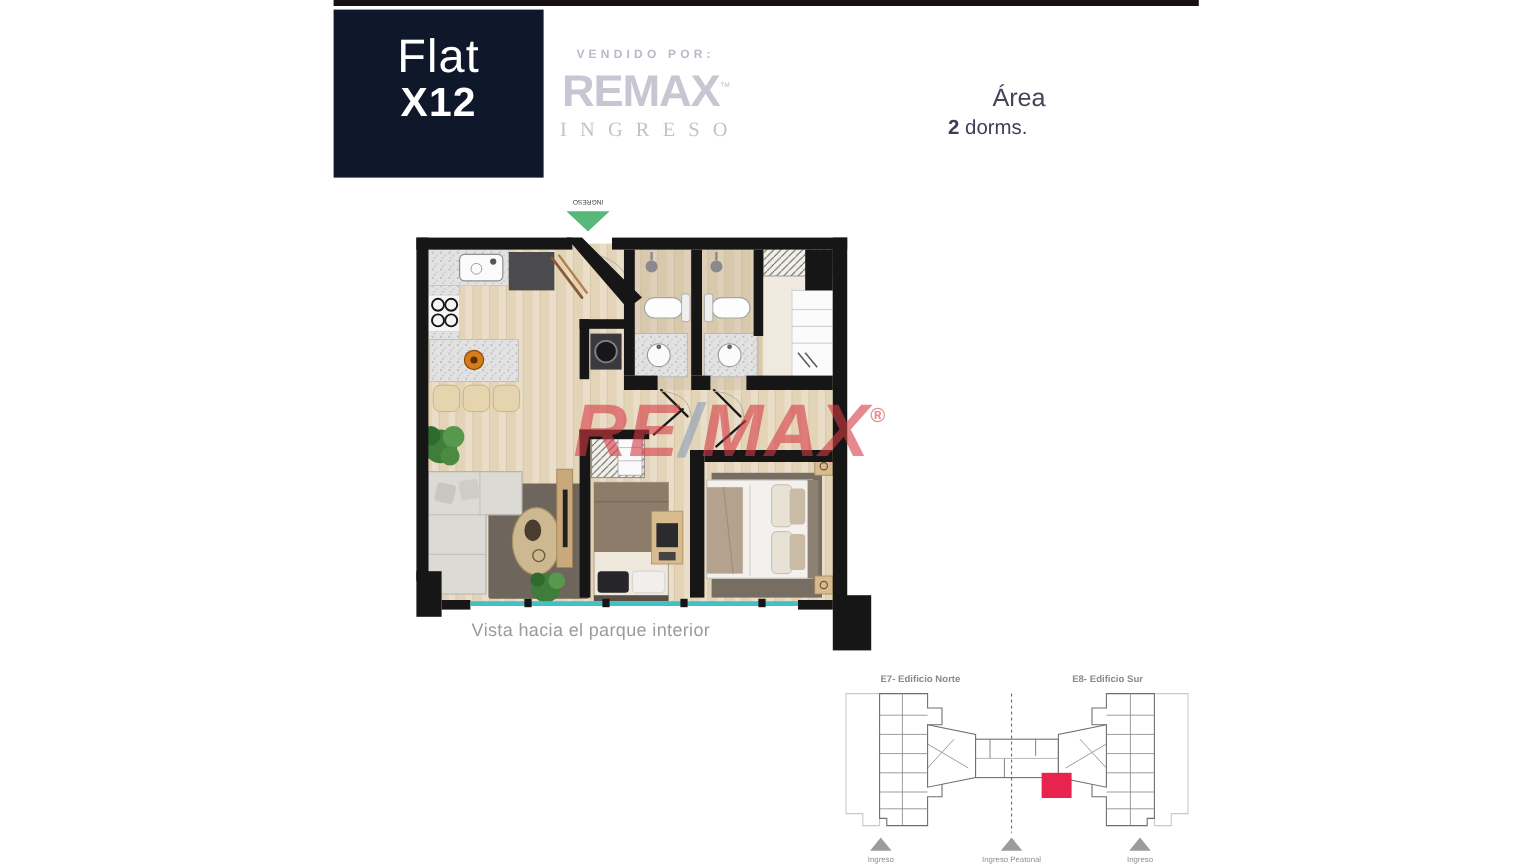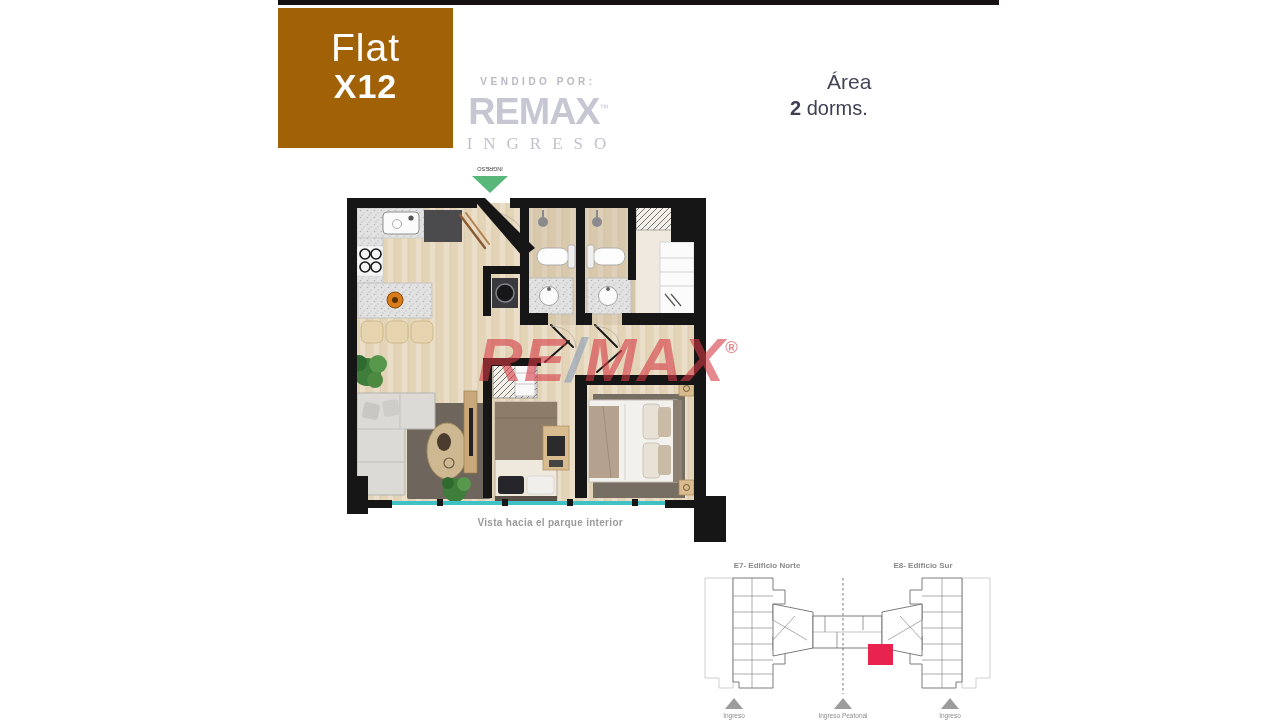--- a/index.html
+++ b/index.html
@@ -2,49 +2,49 @@
 <html><head>
 <meta charset="utf-8">
 <style>
   * { margin:0; padding:0; box-sizing:border-box; }
   html,body { width:1280px; height:720px; background:#fff; overflow:hidden;
               font-family:"Liberation Sans", sans-serif; }
   .abs { position:absolute; }
 
   
   #top-bar { left:278px; top:0; width:721px; height:5px; background:#171013; }
-  #flat-box { left:278px; top:8px; width:175px; height:140px; background:#a16207;
+  #flat-box { left:278px; top:8px; width:175px; height:140px; background:#0f172a;
               color:#fff; text-align:center; padding-top:20px; }
   #flat-box .l1 { font-size:39px; font-weight:300; letter-spacing:1px; line-height:1.05; }
   #flat-box .l2 { font-size:34px; font-weight:800; letter-spacing:1px; line-height:1.05; }
   #logo-block { left:458px; top:40px; width:160px; text-align:center; color:#c6c6d2; }
-  #logo-soldby { font-size:10px; letter-spacing:3.5px; color:#b9b9c5; font-weight:bold;margin-top:36px; }
+  #logo-soldby { font-size:10px; letter-spacing:3.5px; color:#b9b9c5; font-weight:bold; }
   #logo-brand { font-size:37px; font-weight:800; letter-spacing:-1px; margin-top:4px;
                 transform:scaleX(1.02); color:#c7c7d3; }
   #logo-brand sup { font-size:9px; font-weight:400; }
   #logo-sub { font-family:"Liberation Serif", serif; font-size:17px; letter-spacing:11px;
               padding-left:8px; color:#c2c2ce; margin-top:1px; }
   #area-block { left:790px; top:70px; color:#45455a; }
   #area-label { font-size:21px; font-weight:400;margin-left:37px; }
   #area-value { font-size:39px; font-weight:800; color:#3e3e54; margin-top:3px; letter-spacing:0.5px; }
-  #dorms-line { font-size:20px; margin-top:3px; color:#3e3e54; }
+  #dorms-line { font-size:17px; margin-top:3px; color:#3e3e54; }
   #dorms-line b { font-weight:800; }
 
   
   #plan { left:345px; top:160px; width:385px; height:385px; }
 
   
   #watermark { left:478px; top:324px; font-size:62px; font-weight:700; font-style:italic;
                letter-spacing:1px; white-space:nowrap; pointer-events:none; }
   #watermark .red { color:rgba(214,58,68,0.60); }
   #watermark .slash { color:rgba(128,152,182,0.55); }
   #watermark .reg { font-size:17px; vertical-align:28px; font-style:normal; }
 
-  #plan-caption { left:393px; top:517px; width:230px; text-align:right;
-                  font-size:10px; color:#9b9b9b; letter-spacing:0.3px;font-weight:bold; }
+  #plan-caption { left:393px; top:517px; width:230px; text-align:left;
+                  font-size:15px; color:#9b9b9b; letter-spacing:0.3px; }
 
   #siteplan { left:695px; top:552px; width:305px; height:168px; }
 </style>
 </head>
 <body>
 
 <div class="abs" id="top-bar"></div>
 
 <div class="abs" id="flat-box">
   <div class="l1">Flat</div>

